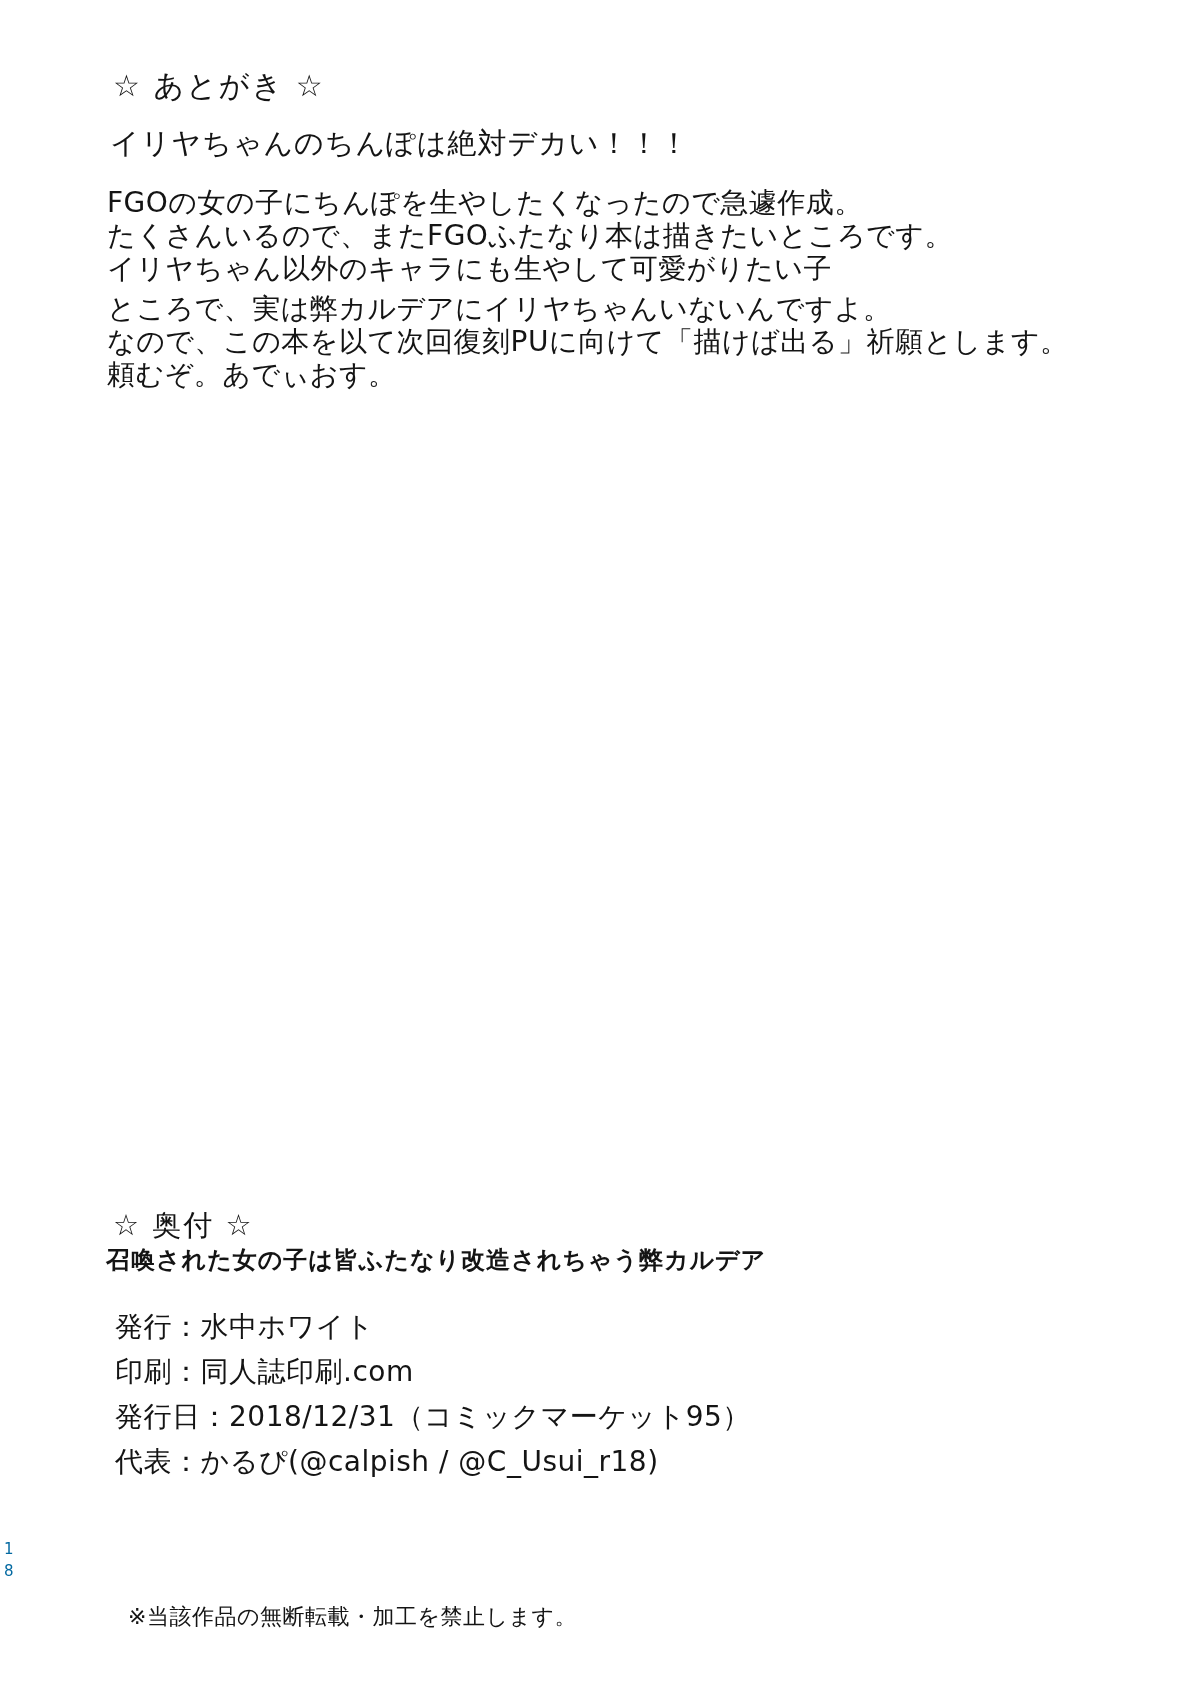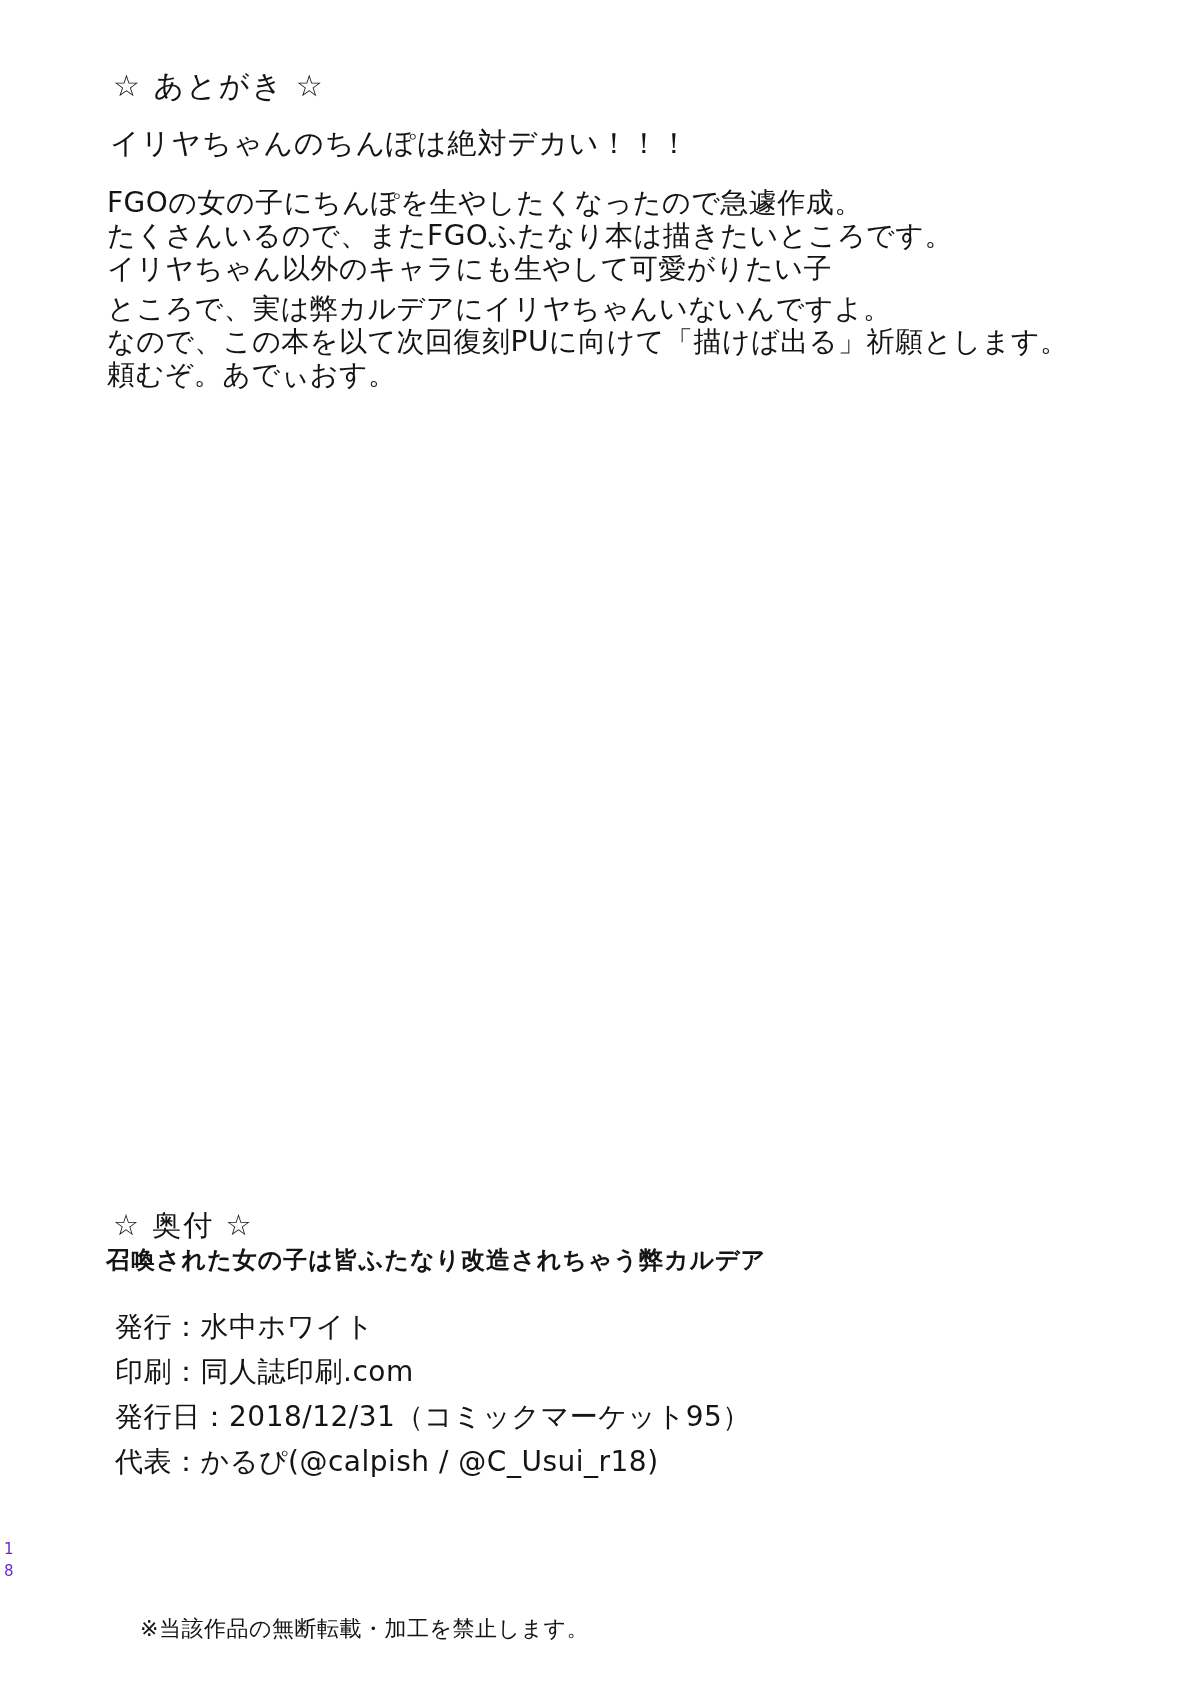--- a/index.html
+++ b/index.html
@@ -80,35 +80,35 @@
   .col-row {
     font-size: 28px;
     line-height: 30px;
     letter-spacing: 0.5px;
     white-space: nowrap;
   }
   .col-note {
     position: absolute;
     left: 128px;
     top: 1602px;
-    margin: 12px;
+    margin: 0;
     font-size: 22px;
     letter-spacing: 0.5px;
     white-space: nowrap;
   }
 
   
   .page-number {
     position: absolute;
     left: 4px;
     top: 1538px;
     width: 13px;
     font-size: 15px;
     line-height: 22px;
-    color: #6d28d9;
+    color: #0369a1;
     word-break: break-all;
     text-align: left;
   }
 </style>
 </head>
 <body>
 
 <div class="page">
 
   <section>

